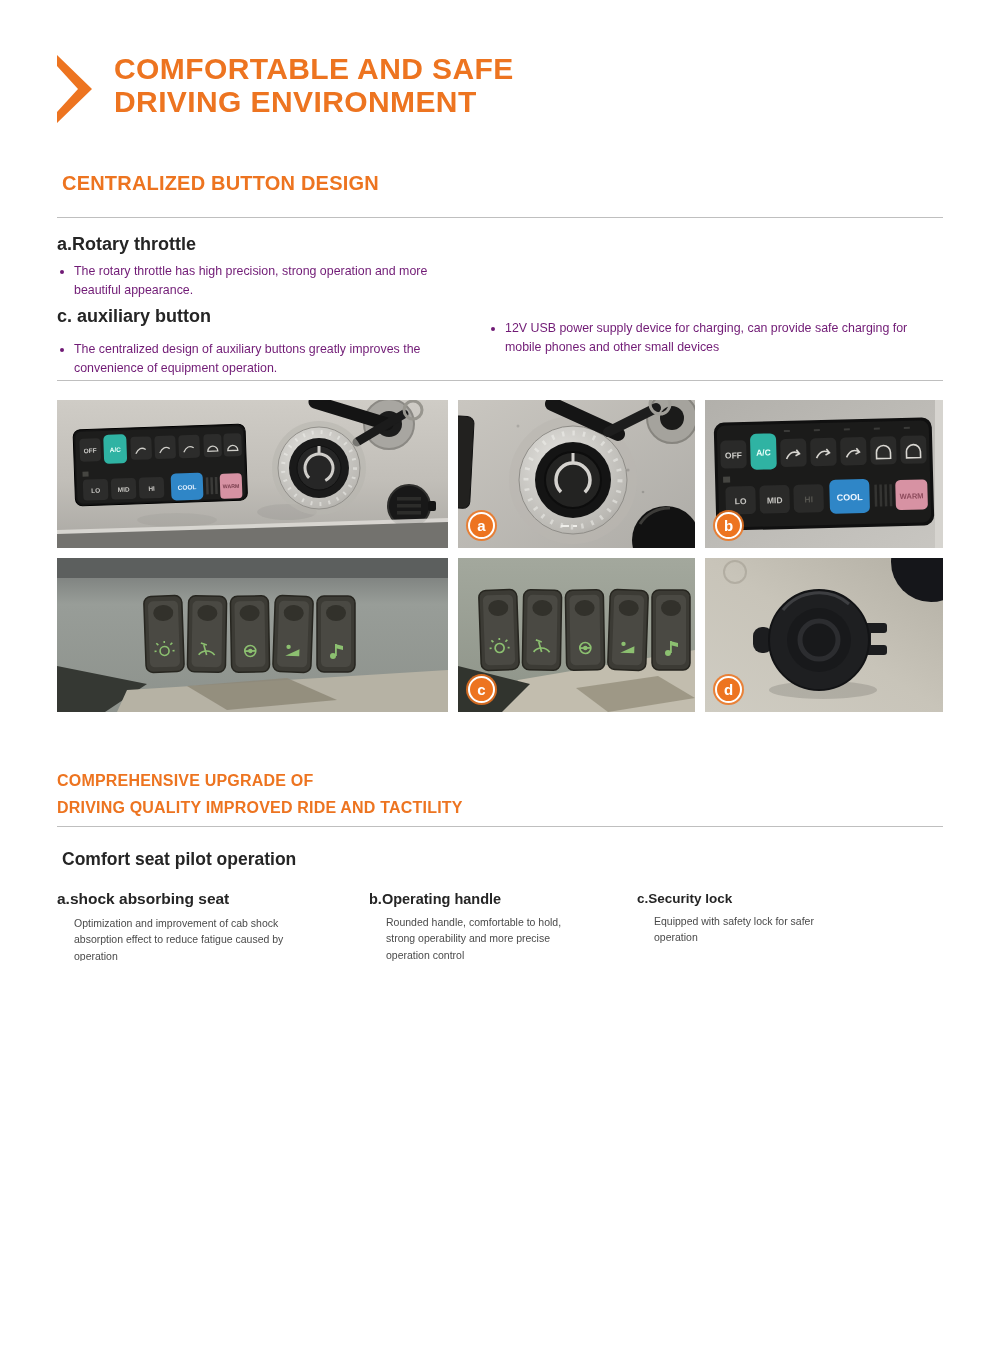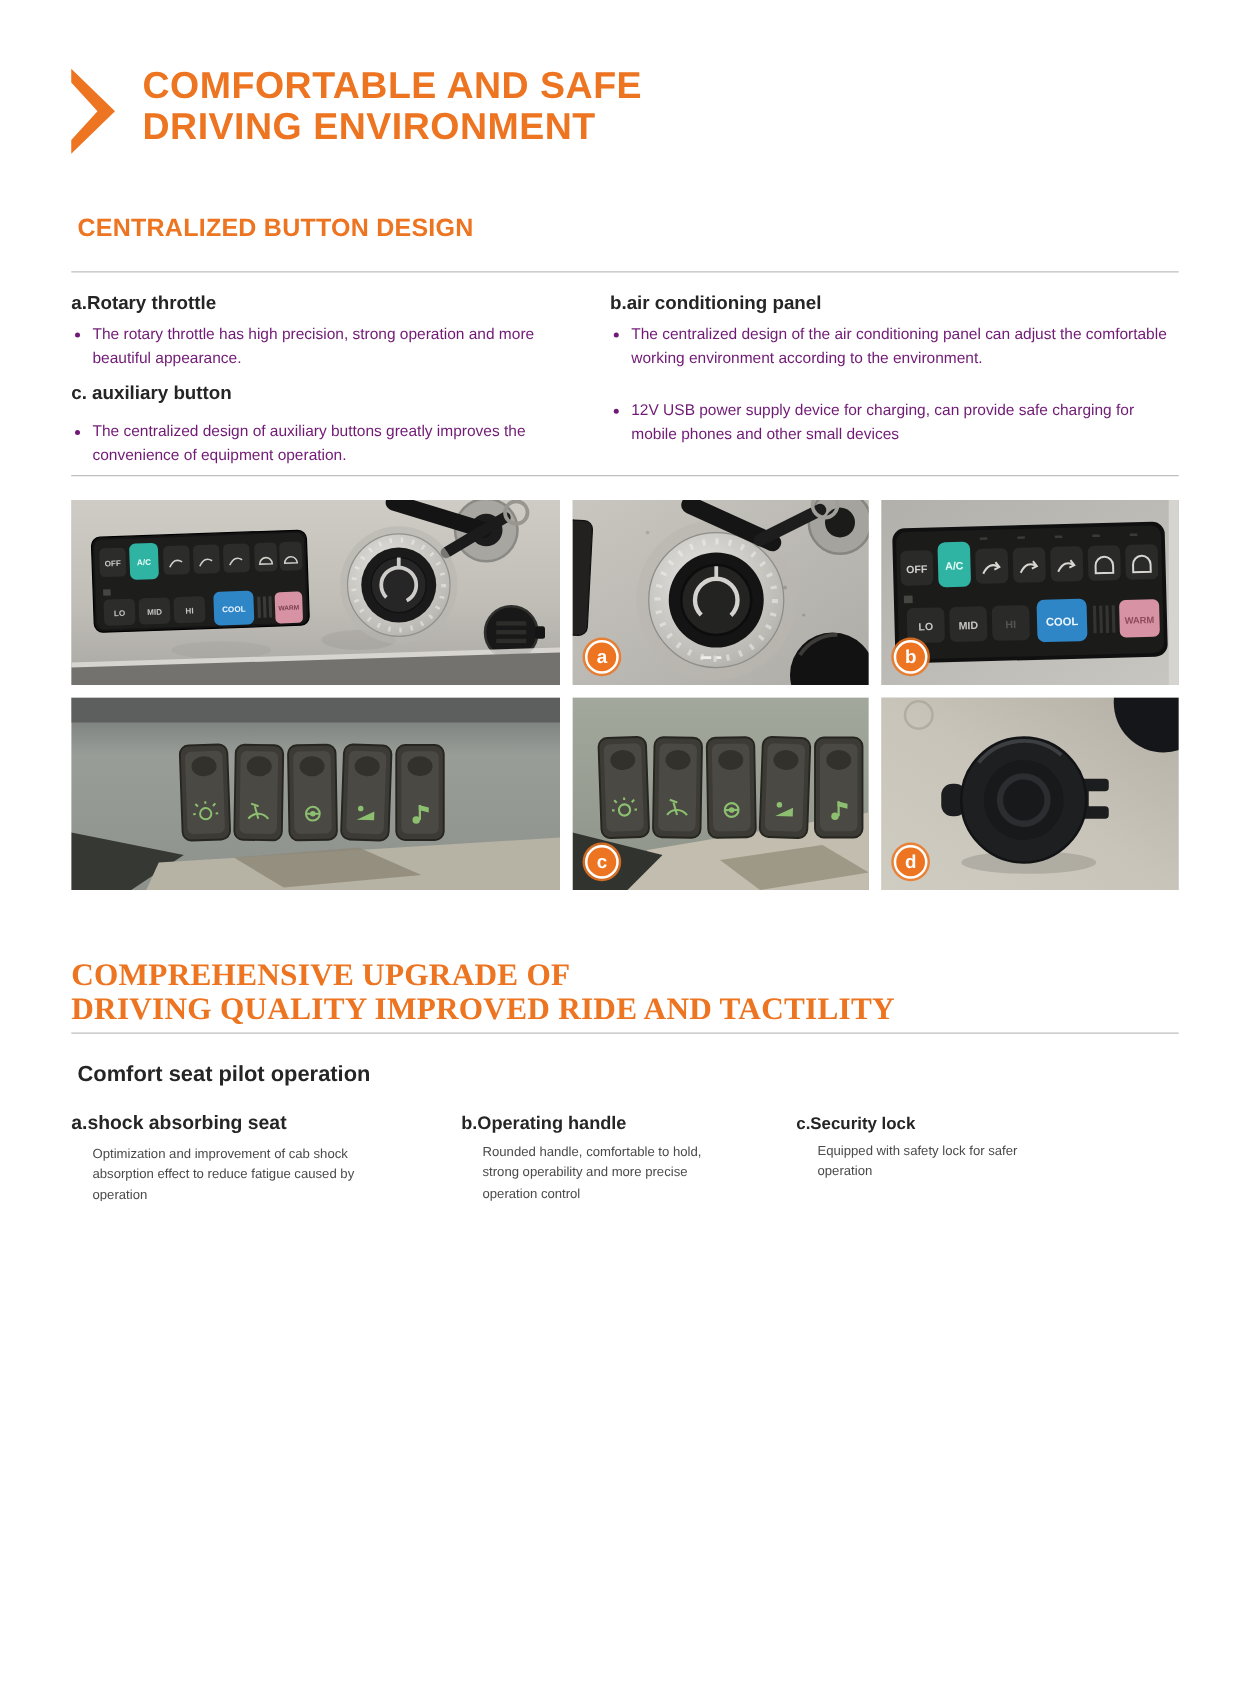--- a/index.html
+++ b/index.html
@@ -7,34 +7,34 @@
         font-family:"Liberation Sans",sans-serif;color:#2e2e2e;}
   svg text{font-family:"Liberation Sans",sans-serif;}
 
   .chevron{position:absolute;left:50px;top:52px;}
   .main-title{position:absolute;left:114px;top:52px;font-size:30px;font-weight:bold;
               color:#ED7420;line-height:33px;letter-spacing:.4px;}
   .sec-heading{position:absolute;font-size:20px;font-weight:bold;color:#ED7420;letter-spacing:.2px;}
   .divider{position:absolute;left:57px;width:886px;height:1px;background:#bfbfbf;}
 
   .feat{position:absolute;}
-  .feat h3{margin:0;font-size:15px;font-weight:bold;color:#252525;}
+  .feat h3{margin:0;font-size:18px;font-weight:bold;color:#252525;}
   .feat ul{margin:7px 0 0 2px;padding-left:15px;}
   .feat li{font-size:12.4px;color:#701a75;line-height:1.5;}
 
   .photo{position:absolute;overflow:hidden;background:#cfcdc8;}
   .photo svg{display:block;width:100%;height:100%;}
   .plabel{position:absolute;display:flex;align-items:center;justify-content:center;
           border-radius:50%;background:#ED7420;color:#fff;font-weight:bold;
           border:2px solid #fff;box-shadow:0 0 0 2px rgba(237,116,32,.85);z-index:5;}
   .plabel.small{width:23px;height:23px;left:10px;bottom:9px;font-size:15px;}
   .plabel.big{width:33px;height:33px;left:20px;bottom:13px;font-size:21px;}
 
-  .s2-heading{position:absolute;left:57px;top:767px;font-size:25px;font-weight:bold;
-              color:#ED7420;line-height:27px;letter-spacing:.2px;font-family:Liberation Serif, serif;}
+  .s2-heading{position:absolute;left:57px;top:767px;font-size:16px;font-weight:bold;
+              color:#ED7420;line-height:27px;letter-spacing:.2px;}
   .s2-sub{position:absolute;left:62px;top:849px;font-size:17.5px;font-weight:bold;color:#252525;}
   .s2-feat{position:absolute;}
   .s2-feat h4{margin:0;font-weight:bold;color:#252525;}
   .s2-feat p{margin:7px 0 0 17px;font-size:10.5px;color:#4a4a4a;line-height:1.55;}
 </style>
 </head>
 <body>
 
 <div class="page">
 
@@ -46,26 +46,20 @@
     <div>DRIVING ENVIRONMENT</div>
   </div>
 
   <div class="sec-heading" style="left:62px;top:172px;">CENTRALIZED BUTTON DESIGN</div>
   <div class="divider" style="top:217px;"></div>
 
   <div class="feat" style="left:57px;top:234px;width:385px;">
     <h3>a.Rotary throttle</h3>
     <ul>
         <li>The rotary throttle has high precision, strong operation and more beautiful appearance.</li>
-      </ul>
-  </div>
-  <div class="feat" style="left:488px;top:234px;width:452px;">
-    <h3>b.air conditioning panel</h3>
-    <ul>
-        <li>The centralized design of the air conditioning panel can adjust the comfortable working environment according to the environment.</li>
       </ul>
   </div>
   <div class="feat" style="left:57px;top:306px;width:385px;">
     <h3>c. auxiliary button</h3>
     <ul style="margin-top:13px;">
         <li>The centralized design of auxiliary buttons greatly improves the convenience of equipment operation.</li>
       </ul>
   </div>
   <div class="feat" style="left:488px;top:306px;width:452px;">
     <ul style="margin-top:13px;">

